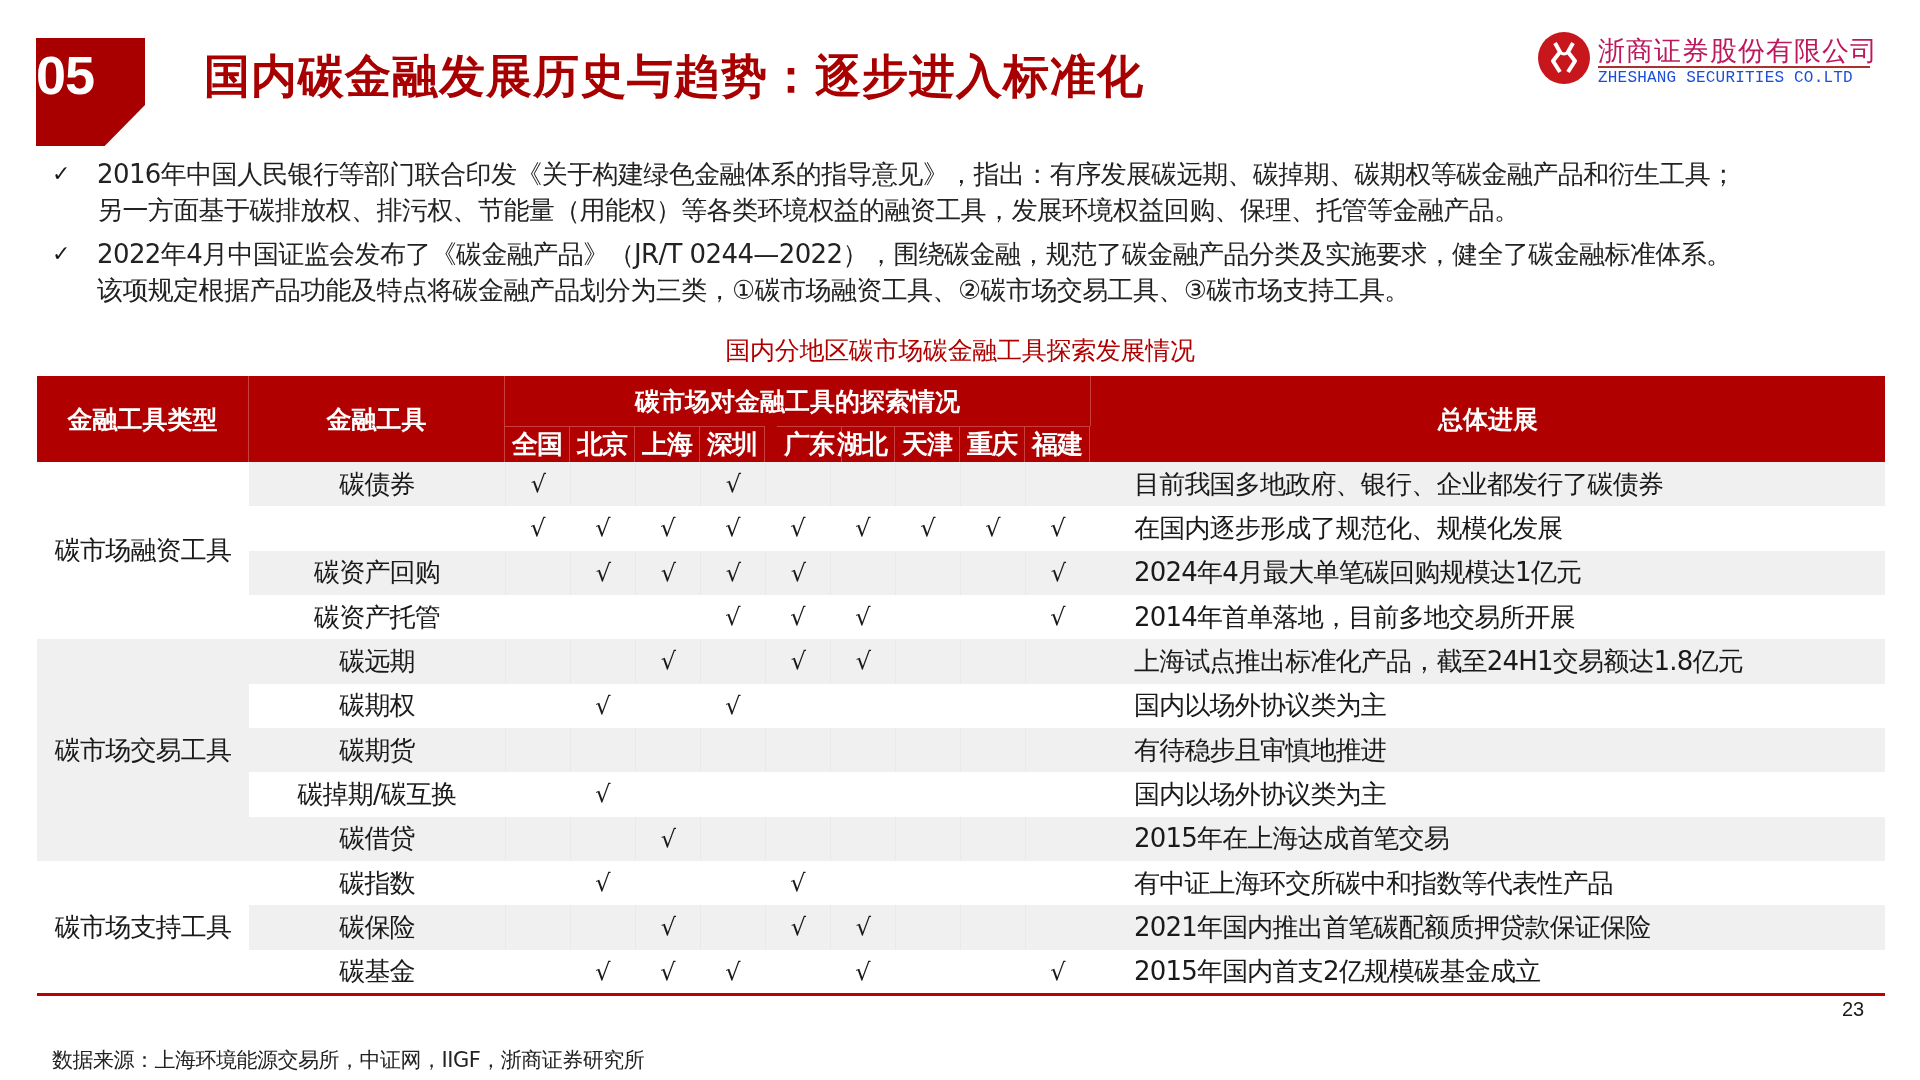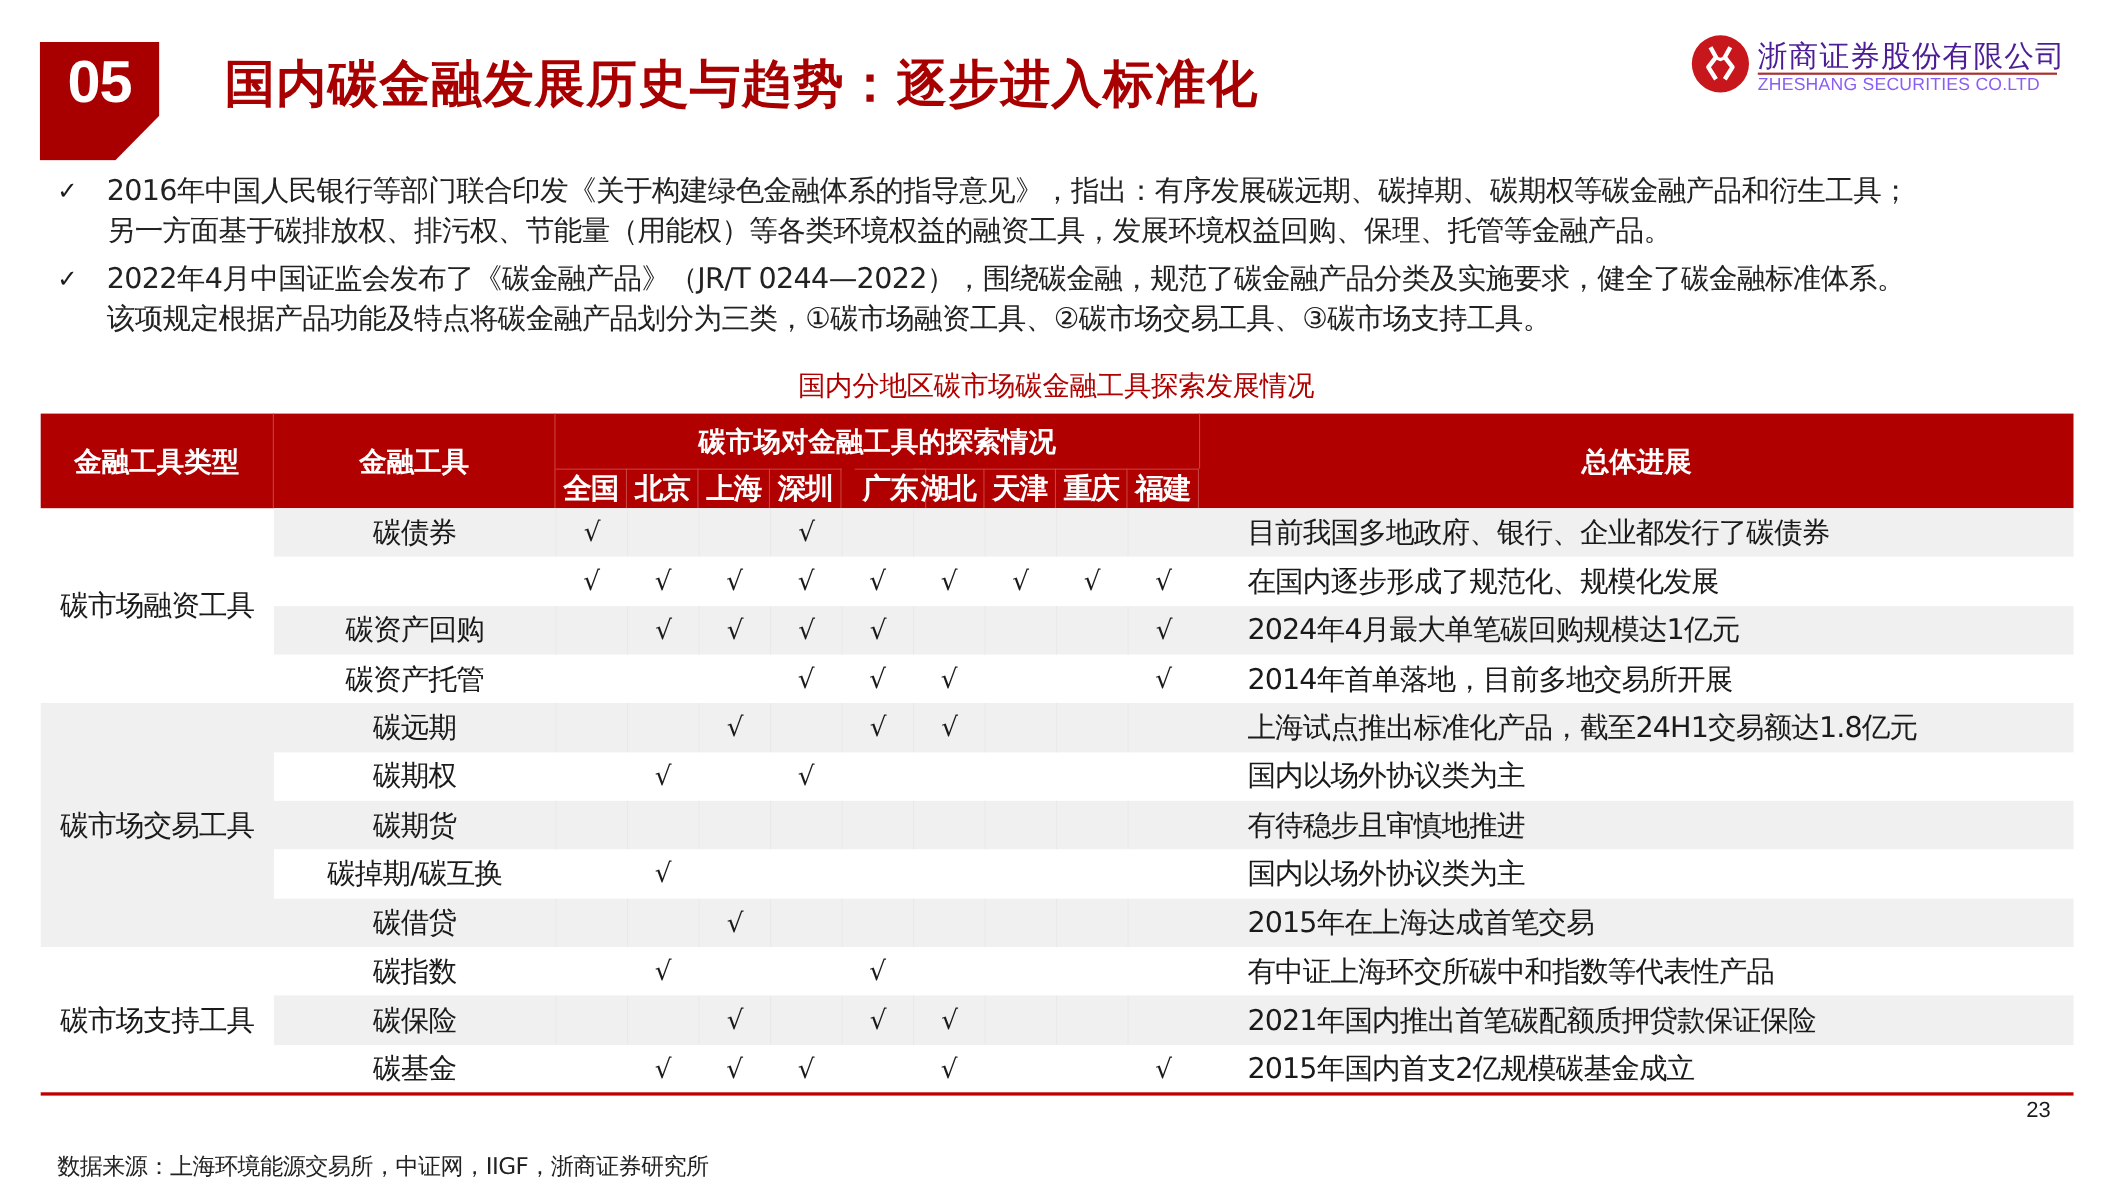--- a/index.html
+++ b/index.html
@@ -6,43 +6,43 @@
   html, body { width: 1920px; height: 1080px; background: #ffffff; overflow: hidden; }
   body { position: relative; font-family: "Liberation Sans", "DejaVu Sans", sans-serif; color: #1a1a1a; }
 
   
   .num-badge {
     position: absolute; left: 36px; top: 38px; width: 109px; height: 108px;
     background: #a80000;
     clip-path: polygon(0 0, 100% 0, 100% 62%, 63% 100%, 0 100%);
   }
   .num-badge span {
-    position: absolute; left: 0; top: 6px; width: 100%; text-align: center;
+    position: absolute; left: 0; top: 6px; width: 100%; 
     color: #ffffff; font-size: 54px; font-weight: bold; letter-spacing: -1px;
     font-family: "Liberation Sans", sans-serif;
   }
   .page-title {
     position: absolute; left: 204px; top: 46px;
     font-size: 46px; font-weight: bold; color: #a80000; letter-spacing: 1px;
     font-family: "DejaVu Sans", sans-serif;
   }
   .logo { position: absolute; left: 1536px; top: 32px; width: 340px; height: 58px; }
   .logo-circle {
     position: absolute; left: 2px; top: 0; width: 52px; height: 52px; border-radius: 50%;
     background: #c8161d;
   }
   .logo-circle svg { position: absolute; left: 0; top: 0; }
   .logo-cn {
-    position: absolute; left: 62px; top: 1px; font-size: 27px; color: #4c1d95;
+    position: absolute; left: 62px; top: 1px; font-size: 27px; color: #be185d;
     letter-spacing: 1px; white-space: nowrap; font-family: "DejaVu Sans", sans-serif;
   }
   .logo-rule { position: absolute; left: 62px; top: 34px; width: 272px; height: 2px; background: #a83232; }
   .logo-en {
-    position: absolute; left: 62px; top: 37px; font-size: 16px; color: #8b5cf6;
-    font-family: Liberation Sans, sans-serif; white-space: nowrap; letter-spacing: 0.2px;
+    position: absolute; left: 62px; top: 37px; font-size: 16px; color: #1d4ed8;
+    font-family: Liberation Mono, monospace; white-space: nowrap; letter-spacing: 0.2px;
   }
 
   
   .bullets { position: absolute; left: 52px; top: 156px; width: 1840px; }
   .bullet { position: relative; padding-left: 45px; margin-bottom: 8px; }
   .bullet .check {
     position: absolute; left: 0; top: 0; font-size: 22px; color: #1a1a1a; line-height: 36px;
   }
   .bullet p { font-size: 26px; line-height: 36px; color: #222222; white-space: nowrap; font-family: "DejaVu Sans", sans-serif; letter-spacing: -0.6px; }
 

